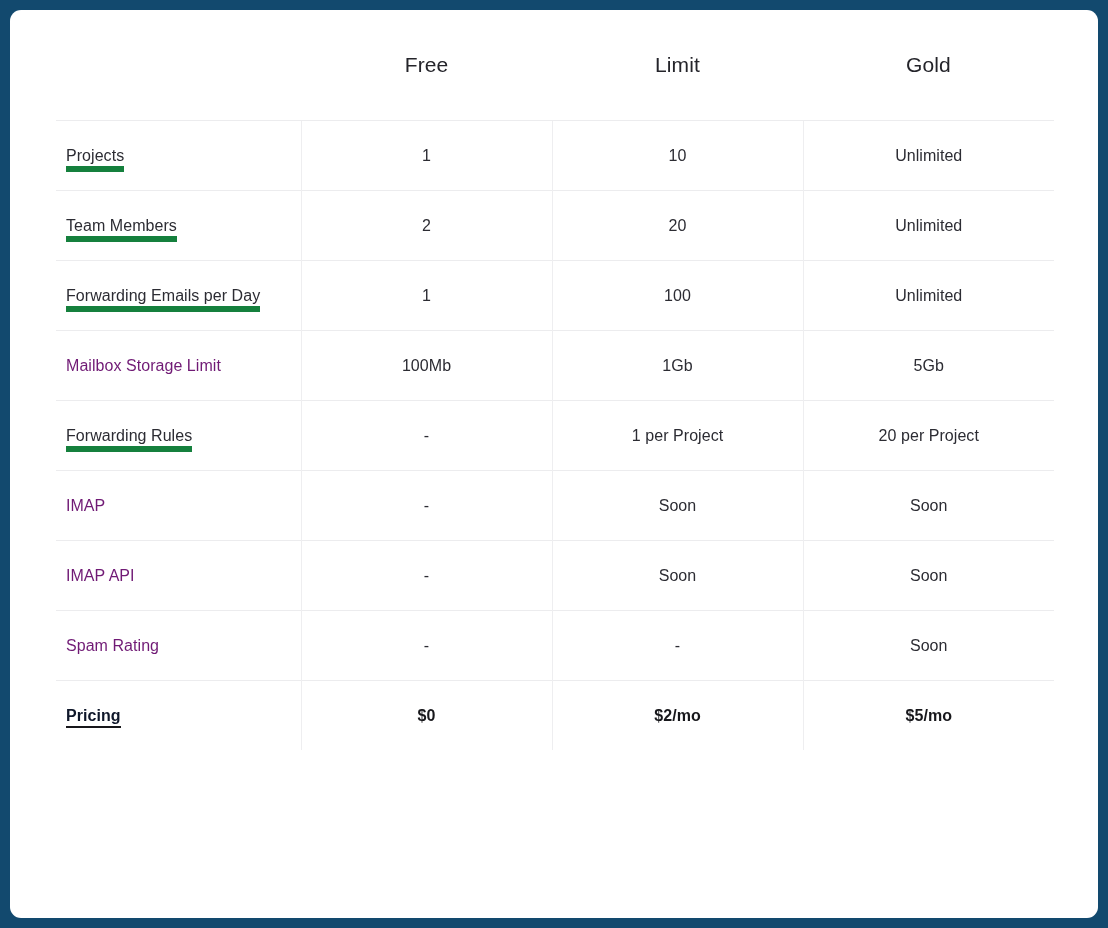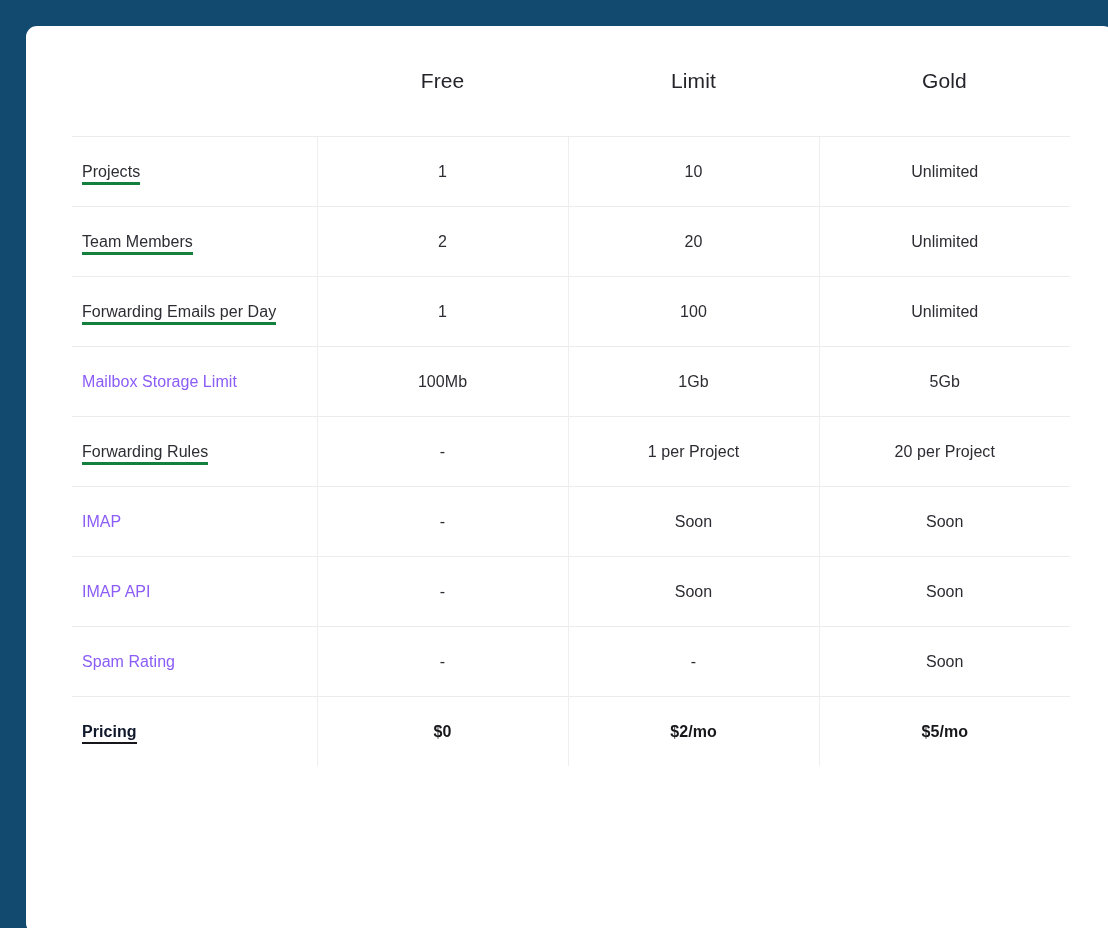--- a/index.html
+++ b/index.html
@@ -16,21 +16,21 @@
   }
 
   .page-frame {
     position: absolute;
     left: 0;
     top: 0;
     width: 972px;
     height: 928px;
     background: #12496e;
     box-sizing: border-box;
-    padding: 26px;
+    padding: 10px;
   }
 
   .card {
     position: relative;
     width: 1088px;
     height: 908px;
     background: #ffffff;
     border-radius: 11px;
     box-sizing: border-box;
     overflow: hidden;
@@ -83,26 +83,26 @@
   }
 
   tbody tr:first-child td {
     border-top: 1px solid #ececee;
   }
 
   
   .feature-link {
     color: #2c2c33;
     text-decoration: none;
-    border-bottom: 3px solid #15803d;
+    border-bottom: 6px solid #15803d;
     padding-bottom: 2px;
     cursor: pointer;
   }
   .feature-plain {
-    color: #8b5cf6;
+    color: #701a75;
   }
 
   
   tr.pricing-row td {
     font-weight: bold;
     color: #17171b;
   }
   tr.pricing-row td.feature-cell .feature-link {
     font-weight: bold;
     border-bottom: 2px solid #17171b;

